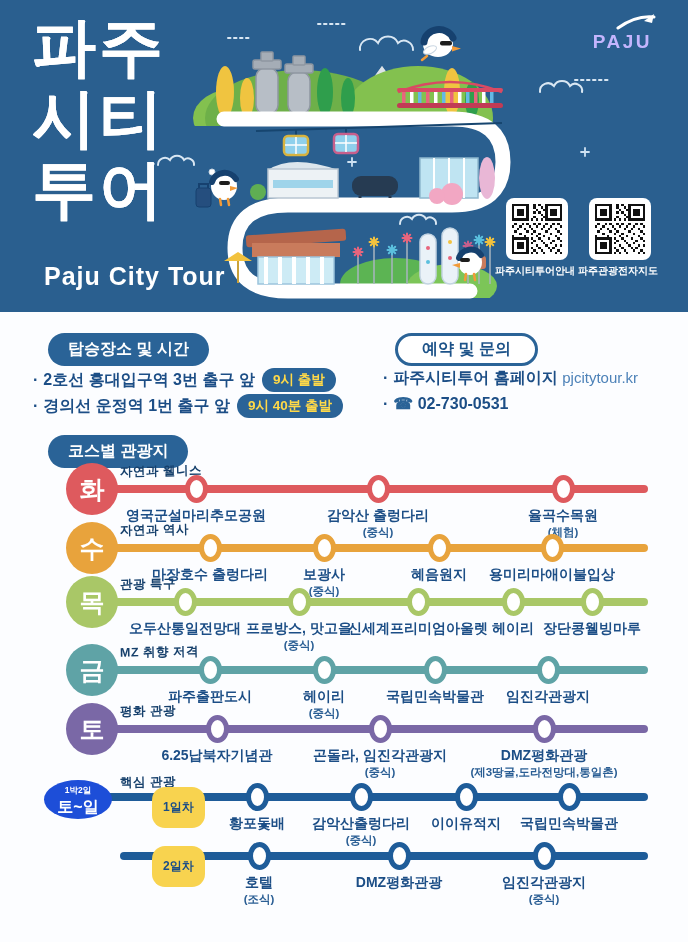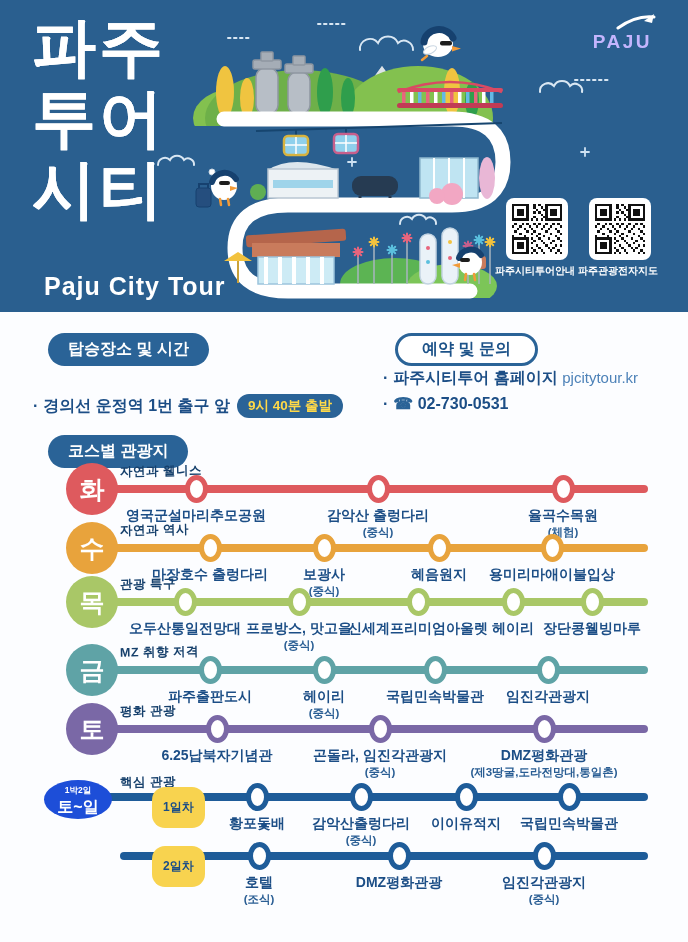--- a/index.html
+++ b/index.html
@@ -4,21 +4,21 @@
 <style>
   html,body { margin:0; padding:0; background:#e8e8e8; }
   .page { position:relative; width:688px; height:942px; margin:0 auto; background:#FCFDFF;
           font-family:"Liberation Sans", sans-serif; overflow:hidden; }
 
   
   .header { position:absolute; left:0; top:0; width:688px; height:312px; background:#2A5F8F; }
   .illus  { position:absolute; left:0; top:0; }
   .title  { position:absolute; left:32px; top:12px; color:#FFFFFF; font-size:64px; line-height:71px;
             font-weight:800; letter-spacing:3px; text-shadow:0 0 0 #fff; }
-  .subtitle { position:absolute; left:44px; top:272px; color:#FFFFFF; font-size:25px; font-weight:800;
+  .subtitle { position:absolute; left:44px; top:262px; color:#FFFFFF; font-size:25px; font-weight:800;
               letter-spacing:1px;text-align:right; }
   .logo-swoosh { position:absolute; right:30px; top:12px; }
   .logo-text { position:absolute; right:36px; top:31px; color:#c4b5fd; font-size:19px; font-weight:800;
                letter-spacing:2.5px; }
   .qr { position:absolute; top:198px; width:62px; height:62px; background:#FFFFFF; border-radius:8px;
         padding:6px; box-sizing:border-box; }
   .qr svg { width:100%; height:100%; display:block; }
   .qr1 { left:506px; } .qr2 { left:589px; }
   .qr-label { position:absolute; top:264px; width:92px; text-align:center; color:#FFFFFF;
               font-size:10px; font-weight:bold; letter-spacing:0; }
@@ -232,22 +232,22 @@
         <ellipse cx="470" cy="262" rx="12" ry="13" fill="#FFFFFF"></ellipse>
         <path d="M459,258 a12,11 0 0 1 22,-3" stroke="#16416F" stroke-width="6" fill="none" stroke-linecap="round"></path>
         <rect x="460" y="258" width="10" height="4" rx="2" fill="#1D1D1D"></rect>
         <path d="M460,263 l-8,2 8,3 z" fill="#F29B38"></path>
         <path d="M466,274 l-1,6 M474,274 l1,6" stroke="#F29B38" stroke-width="2.5" stroke-linecap="round"></path>
       </g>
     </svg>
 
     <div class="title">
       <div>파주</div>
+      <div>시티</div>
       <div>투어</div>
-      <div>시티</div>
     </div>
     <div class="subtitle">Paju City Tour</div>
 
     <svg class="logo-swoosh" width="42" height="18" viewBox="0 0 42 18">
       <path d="M2,16 Q20,3 38,5" stroke="#FFFFFF" stroke-width="3" fill="none" stroke-linecap="round"></path>
       <path d="M28,9 l10,-7 -2,9 z" fill="#FFFFFF"></path>
     </svg>
     <div class="logo-text">PAJU</div>
 
     <div class="qr qr1">
@@ -258,20 +258,23 @@
     <div class="qr qr2">
       <svg viewBox="0 0 21 21" shape-rendering="crispEdges">
           <use href="#qrpat"></use>
         </svg>
     </div>
     <div class="qr-label ql1">파주시티투어안내</div>
     <div class="qr-label ql2">파주관광전자지도</div>
   </div>
 
   <div class="badge-solid" style="left:48px; top:333px">탑승장소 및 시간</div>
+  <div class="bullet-line" style="left:33px; top:368px">
+    <span class="b">·</span><span>2호선 홍대입구역 3번 출구 앞</span><span class="time-badge">9시 출발</span>
+  </div>
   <div class="bullet-line" style="left:33px; top:394px">
     <span class="b">·</span><span>경의선 운정역 1번 출구 앞</span><span class="time-badge">9시 40분 출발</span>
   </div>
 
   <div class="badge-outline" style="left:395px; top:333px">예약 및 문의</div>
   <div class="bullet-line" style="left:383px; top:368px">
     <span class="b">·</span><span>파주시티투어 홈페이지</span>
     <span class="url">pjcitytour.kr</span>
   </div>
   <div class="bullet-line" style="left:383px; top:394px">

